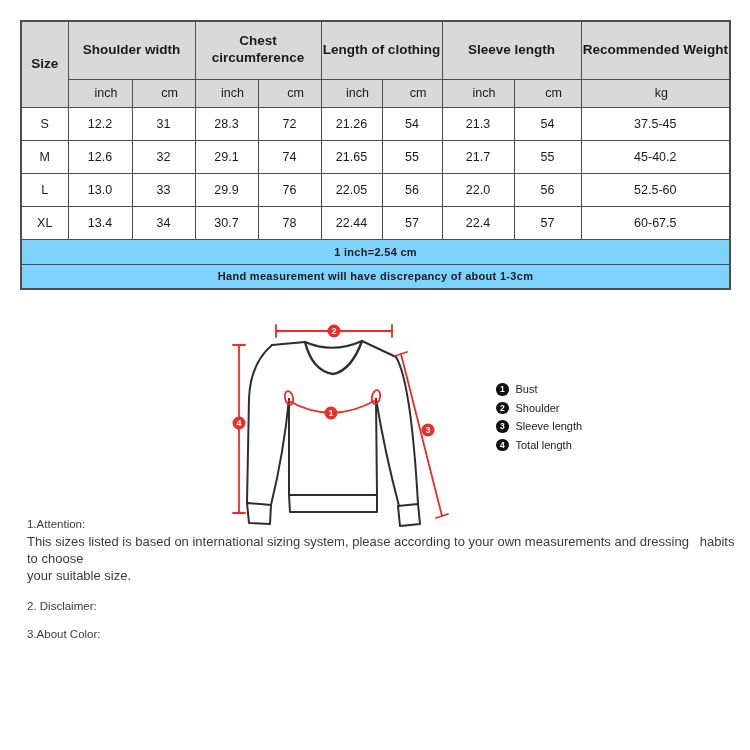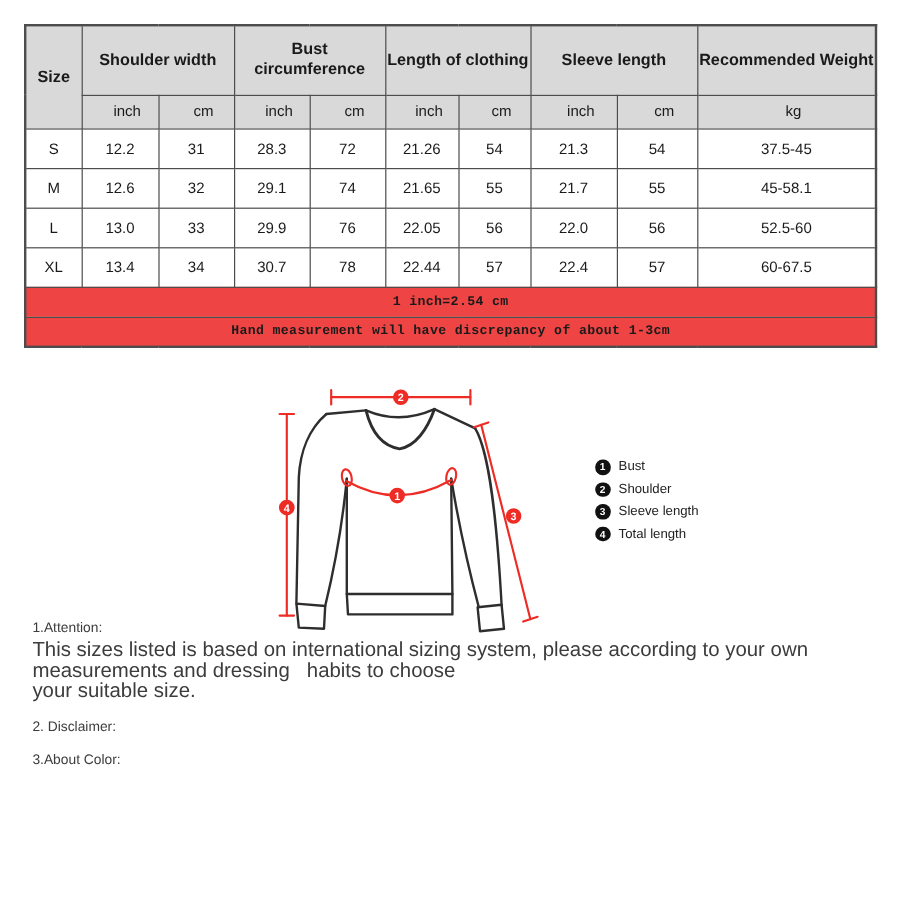--- a/index.html
+++ b/index.html
@@ -32,22 +32,22 @@
   tr.h1 { height: 58px; }
   tr.h1 th { background: #d9d9d9; font-size: 13.5px; font-weight: bold; line-height: 1.25; }
   tr.h2 { height: 28px; }
   tr.h2 th { background: #d9d9d9; font-size: 12.5px; font-weight: normal; padding-left: 12px; }
   tr.data-row { height: 33px; }
   tr.data-row td { background: #ffffff; font-size: 12.5px; }
   td.sz-lg { font-size: 15px; }
   td.sz-sm { font-size: 11.5px; }
   tr.note-row { height: 25px; }
   tr.note-row td {
-    background: #ef4444;
-    font-family: Liberation Mono, monospace;
+    background: #7dd3fc;
+    font-family: Liberation Sans, sans-serif;
     font-weight: bold;
     font-size: 11px;
     letter-spacing: 0.3px;
   }
 
   
   .diagram-svg { position: absolute; left: 225px; top: 313px; }
 
   
   .legend { position: absolute; left: 496px; top: 380px; }
@@ -68,21 +68,21 @@
   
   .sections { position: absolute; left: 27px; top: 516px; width: 710px; }
   .section { margin-bottom: 14px; }
   .section.s2 { margin-bottom: 11px; }
   .section.s3 { margin-bottom: 22px; }
   .section-heading {
     font-size: 11.5px; line-height: 17px; color: #3c3c3c;
     white-space: pre-wrap;
   }
   .section-body {
-    font-size: 17px; line-height: 17px; color: #3c3c3c;
+    font-size: 13px; line-height: 17px; color: #3c3c3c;
     white-space: pre-wrap;
   }
 </style>
 </head>
 <body>
 
 <div class="page">
 
   <table class="size-table">
     <colgroup>
@@ -94,21 +94,21 @@
         <col style="width:61px">
       <col style="width:60px">
         <col style="width:72px">
         <col style="width:67px">
       <col style="width:149px">
     </colgroup>
     <tbody>
         <tr class="h1">
       <th rowspan="2">Size</th>
       <th colspan="2">Shoulder width</th>
-      <th colspan="2">Bust circumference</th>
+      <th colspan="2">Chest circumference</th>
       <th colspan="2">Length of clothing</th>
       <th colspan="2">Sleeve length</th>
       <th>Recommended Weight</th>
     </tr>
     <tr class="h2">
       <th>inch</th>
       <th>cm</th>
       <th>inch</th>
       <th>cm</th>
       <th>inch</th>
@@ -132,21 +132,21 @@
     <tr class="data-row">
       <td class="sz-lg">M</td>
       <td>12.6</td>
       <td>32</td>
       <td>29.1</td>
       <td>74</td>
       <td>21.65</td>
       <td>55</td>
       <td>21.7</td>
       <td>55</td>
-      <td>45-58.1</td>
+      <td>45-40.2</td>
     </tr>
     <tr class="data-row">
       <td class="sz-sm">L</td>
       <td>13.0</td>
       <td>33</td>
       <td>29.9</td>
       <td>76</td>
       <td>22.05</td>
       <td>56</td>
       <td>22.0</td>

